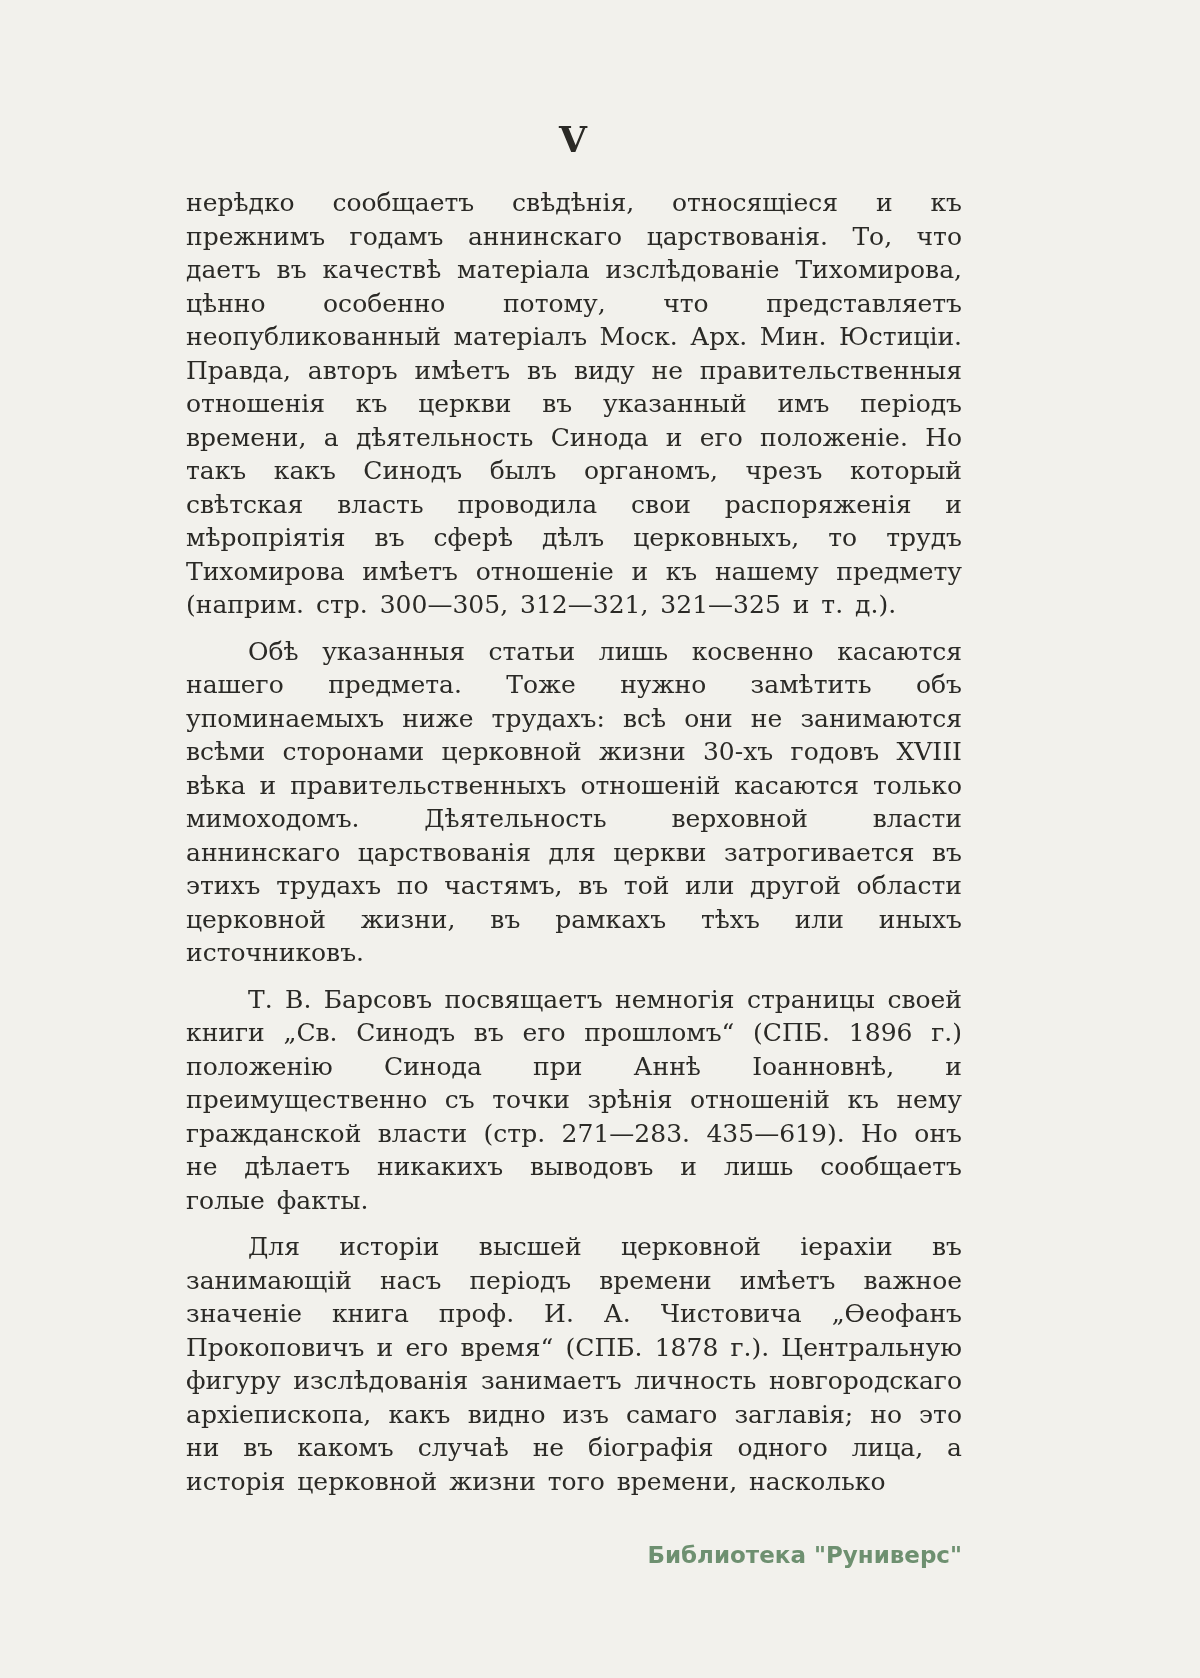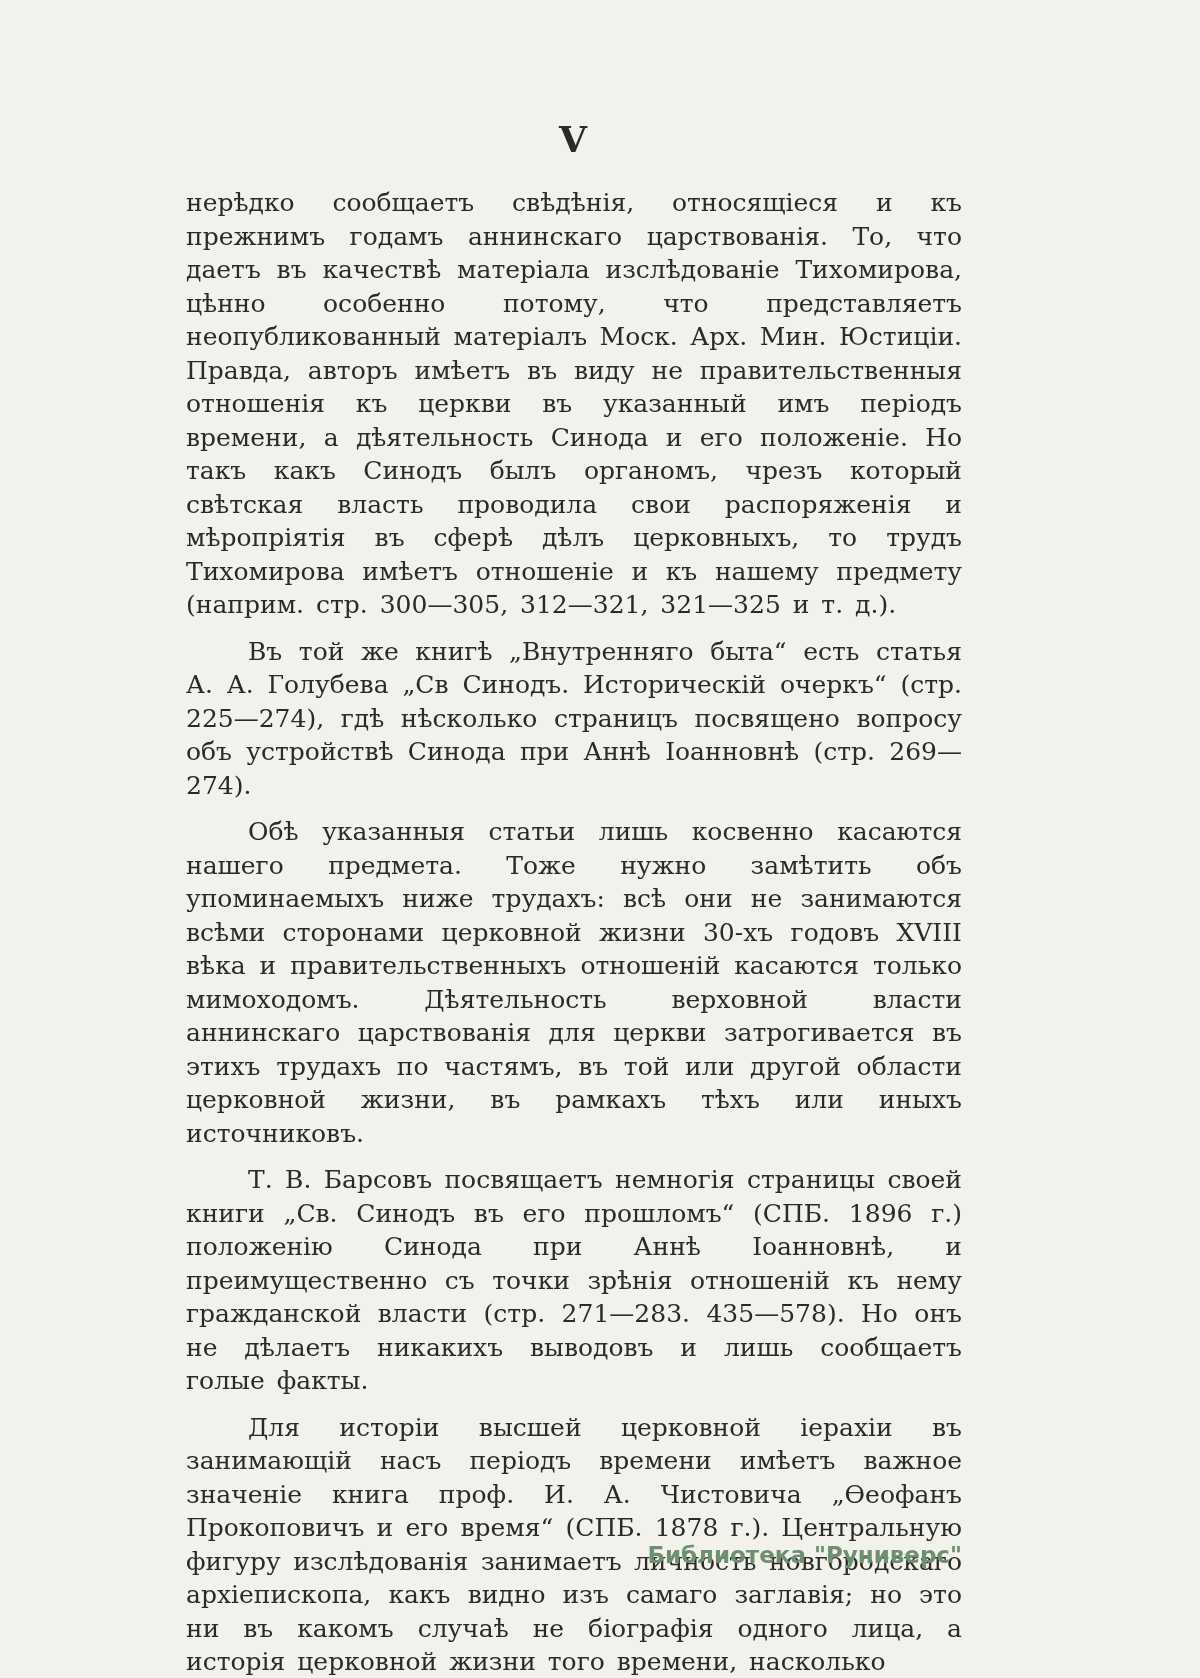--- a/index.html
+++ b/index.html
@@ -51,22 +51,21 @@
   }
 </style>
 </head>
 <body>
 
 <div class="page">
   <div class="page-number">V</div>
 
   <p class="para no-indent">нерѣдко сообщаетъ свѣдѣнія,  относящіеся и къ прежнимъ годамъ аннинскаго царствованія. То, что даетъ въ качествѣ матеріала изслѣдованіе Тихомирова, цѣнно особенно потому, что представляетъ неопубликованный матеріалъ  Моск.  Арх. Мин.  Юстиціи.  Правда, авторъ имѣетъ въ виду не правительственныя отношенія къ церкви въ указанный имъ періодъ времени, а дѣятельность Синода и его положеніе.  Но такъ какъ Синодъ былъ органомъ, чрезъ который свѣтская власть проводила свои распоряженія и мѣропріятія въ сферѣ дѣлъ церковныхъ, то трудъ Тихомирова  имѣетъ отношеніе и къ нашему предмету (наприм.  стр.  300—305,  312—321, 321—325 и т. д.).</p>
 
-  <p class="para">Въ той же книгѣ „Внутренняго быта“ есть статья А. А. Голубева „Св  Синодъ. Историческій очеркъ“ (стр. 225—274), гдѣ нѣсколько страницъ посвящено вопросу объ устройствѣ Синода при Аннѣ Іоанновнѣ (стр. 269—274).</p>
 
   <p class="para">Обѣ указанныя статьи лишь косвенно касаются нашего предмета.  Тоже  нужно  замѣтить объ упоминаемыхъ ниже трудахъ: всѣ они не занимаются всѣми сторонами церковной жизни 30-хъ годовъ XVIII вѣка и правительственныхъ отношеній касаются только мимоходомъ.  Дѣятельность верховной власти аннинскаго царствованія для церкви затрогивается въ этихъ трудахъ по частямъ, въ той или другой области церковной жизни, въ рамкахъ тѣхъ или иныхъ источниковъ.</p>
 
-  <p class="para">Т. В. Барсовъ посвящаетъ немногія  страницы  своей книги „Св. Синодъ въ его прошломъ“  (СПБ. 1896 г.) положенію Синода при Аннѣ Іоанновнѣ, и преимущественно съ точки зрѣнія отношеній къ нему гражданской  власти (стр. 271—283. 435—578). Но онъ не дѣлаетъ никакихъ выводовъ и лишь сообщаетъ голые факты.</p>
+  <p class="para">Т. В. Барсовъ посвящаетъ немногія  страницы  своей книги „Св. Синодъ въ его прошломъ“  (СПБ. 1896 г.) положенію Синода при Аннѣ Іоанновнѣ, и преимущественно съ точки зрѣнія отношеній къ нему гражданской  власти (стр. 271—283. 435—619). Но онъ не дѣлаетъ никакихъ выводовъ и лишь сообщаетъ голые факты.</p>
 
   <p class="para">Для исторіи высшей церковной іерахіи въ занимающій насъ періодъ времени имѣетъ важное значеніе книга проф. И. А. Чистовича „Ѳеофанъ Прокоповичъ и его время“ (СПБ. 1878 г.). Центральную фигуру изслѣдованія занимаетъ личность новгородскаго архіепископа, какъ видно изъ  самаго заглавія; но это ни въ какомъ случаѣ не біографія  одного лица, а исторія церковной жизни того времени,  насколько</p>
 </div>
 
 <div class="watermark">Библиотека "Руниверс"</div>
 
 </body></html>

